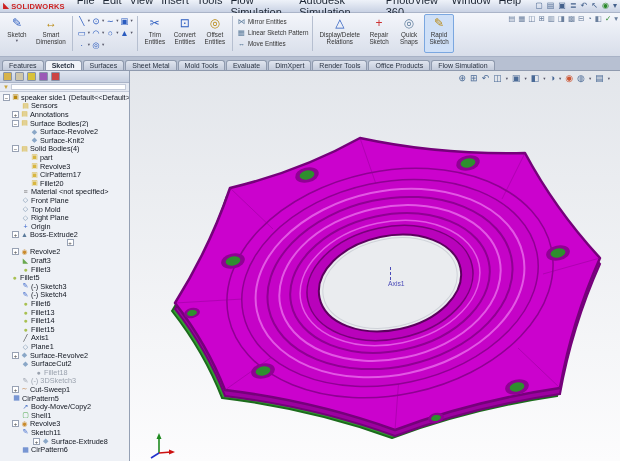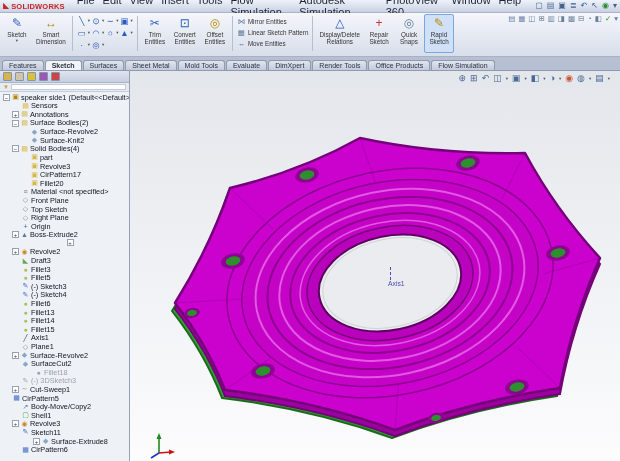--- a/index.html
+++ b/index.html
@@ -245,21 +245,21 @@
           <div class="trow" style="padding-left: 11px;">
             <span class="spacer"></span>
             <span class="ti" style="color: rgb(216, 182, 64);">▤</span>
             <span class="tl">Sensors</span>
           </div>
           <div class="trow" style="padding-left: 11px;">
             <span class="exp">+</span>
             <span class="ti" style="color: rgb(216, 182, 64);">▤</span>
             <span class="tl">Annotations</span>
           </div>
-          <div class="trow" style="padding-left: 11px; align-items: flex-end;">
+          <div class="trow" style="padding-left: 11px;">
             <span class="exp">−</span>
             <span class="ti" style="color: rgb(216, 182, 64);">▤</span>
             <span class="tl">Surface Bodies(2)</span>
           </div>
           <div class="trow" style="padding-left: 20px;">
             <span class="spacer"></span>
             <span class="ti" style="color: rgb(138, 167, 199);">◆</span>
             <span class="tl">Surface-Revolve2</span>
           </div>
           <div class="trow" style="padding-left: 20px;">
@@ -298,21 +298,21 @@
             <span class="tl">Material &lt;not specified&gt;</span>
           </div>
           <div class="trow" style="padding-left: 11px;">
             <span class="spacer"></span>
             <span class="ti" style="color: rgb(138, 160, 184);">◇</span>
             <span class="tl">Front Plane</span>
           </div>
           <div class="trow" style="padding-left: 11px;">
             <span class="spacer"></span>
             <span class="ti" style="color: rgb(138, 160, 184);">◇</span>
-            <span class="tl">Top Sketch</span>
+            <span class="tl">Top Mold</span>
           </div>
           <div class="trow" style="padding-left: 11px;">
             <span class="spacer"></span>
             <span class="ti" style="color: rgb(138, 160, 184);">◇</span>
             <span class="tl">Right Plane</span>
           </div>
           <div class="trow" style="padding-left: 11px;">
             <span class="spacer"></span>
             <span class="ti" style="color: rgb(58, 102, 204);">+</span>
             <span class="tl">Origin</span>
@@ -335,21 +335,21 @@
           <div class="trow" style="padding-left: 11px;">
             <span class="spacer"></span>
             <span class="ti" style="color: rgb(106, 168, 79);">◣</span>
             <span class="tl">Draft3</span>
           </div>
           <div class="trow" style="padding-left: 11px;">
             <span class="spacer"></span>
             <span class="ti" style="color: rgb(168, 192, 80);">●</span>
             <span class="tl">Fillet3</span>
           </div>
-          <div class="trow" style="padding-left: 11px;">
+          <div class="trow" style="">
             <span class="spacer"></span>
             <span class="ti" style="color: rgb(168, 192, 80);">●</span>
             <span class="tl">Fillet5</span>
           </div>
           <div class="trow" style="padding-left: 11px;">
             <span class="spacer"></span>
             <span class="ti" style="color: rgb(58, 102, 204);">✎</span>
             <span class="tl">(-) Sketch3</span>
           </div>
           <div class="trow" style="padding-left: 11px;">

